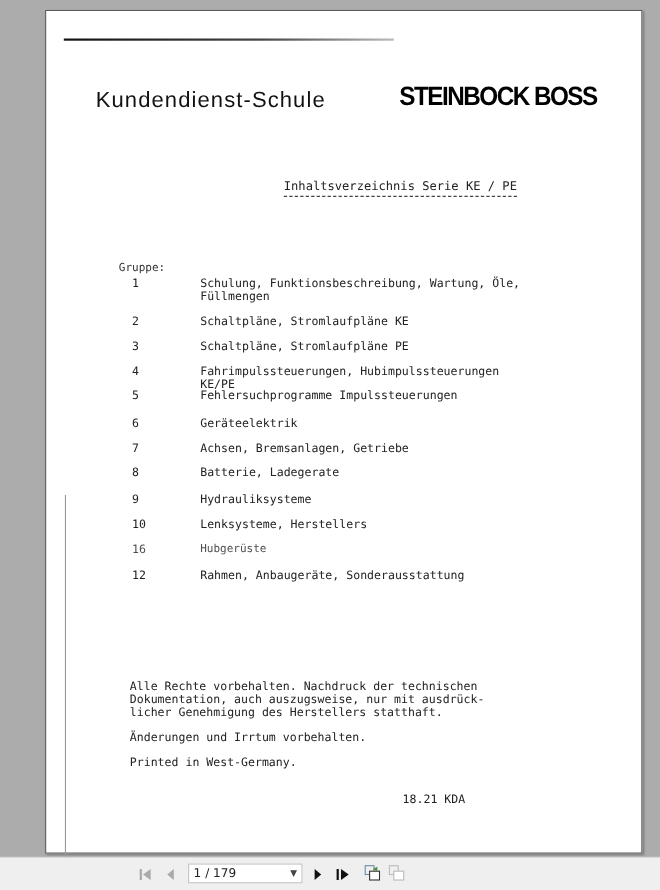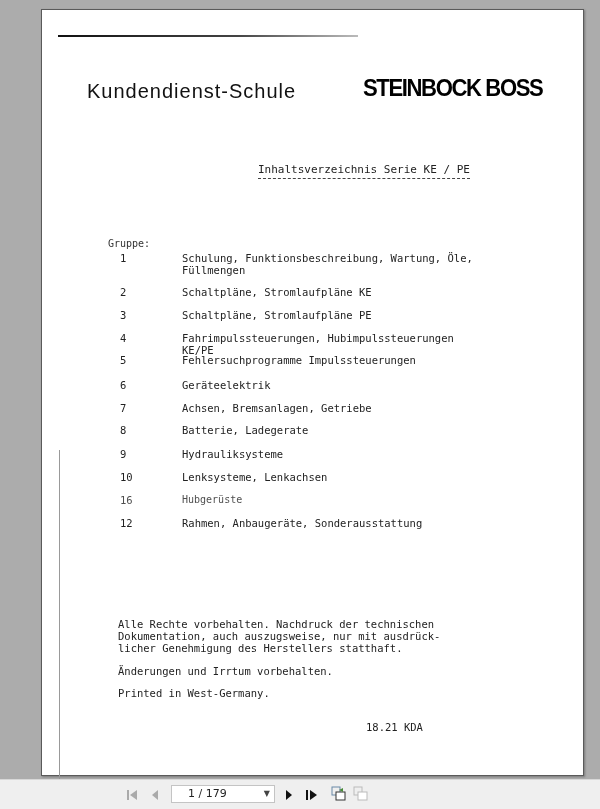--- a/index.html
+++ b/index.html
@@ -11,21 +11,21 @@
   .toc-title { position:absolute; left:180px; top:153px; font-size:11px; color:#222; border-bottom:1px dashed #444; padding-bottom:2px;margin-left:36px; }
   .group-label { position:absolute; left:66px; top:228px; font-size:10px; color:#333; }
   .entries { position:absolute; left:0; top:0; }
   .entry { position:absolute; left:0; font-size:10.5px; color:#222; line-height:12px; }
   .entry .num { position:absolute; left:78px; width:20px; text-align:left; }
   .entry .txt { position:absolute; left:140px; width:300px; white-space:pre-line; }
   .footer-text { position:absolute; left:76px; font-size:10.5px; color:#222; line-height:12px; white-space:pre-line; }
   .vmark { position:absolute; left:17px; top:440px; width:1px; height:330px; background:#999; }
   .toolbar { position:absolute; left:0; top:779px; width:600px; height:30px; background:#efefef; border-top:1px solid #d8d8d8; }
   .tb-btn { position:absolute; top:8px; height:14px; display:flex; align-items:center; justify-content:center; }
-  .page-input { position:absolute; left:171px; top:5px; width:104px; height:18px; background:#fff; border:1px solid #c4c4c4; box-sizing:border-box; font-family:"DejaVu Sans", sans-serif; font-size:11px; color:#222; padding-left:16px; line-height:16px; }
+  .page-input { position:absolute; left:171px; top:5px; width:104px; height:18px; background:#fff; border:1px solid #c4c4c4; box-sizing:border-box; font-family:"DejaVu Sans", sans-serif; font-size:11px; color:#222; padding-left:4px; line-height:16px; }
   .page-input .dd { position:absolute; right:4px; top:0; font-size:8px; color:#444; }
 </style>
 </head>
 <body>
 
 <div class="page">
   <div class="toprule"></div>
   <div class="school">Kundendienst-Schule</div>
   <div class="brand">STEINBOCK BOSS</div>
   <div class="toc-title">Inhaltsverzeichnis Serie KE / PE</div>
@@ -64,21 +64,21 @@
     <div class="entry" style="top:414px">
         <span class="num">8</span>
         <span class="txt">Batterie, Ladegerate</span>
       </div>
     <div class="entry" style="top:438px">
         <span class="num">9</span>
         <span class="txt">Hydrauliksysteme</span>
       </div>
     <div class="entry" style="top:461px">
         <span class="num">10</span>
-        <span class="txt">Lenksysteme, Lenkachsen</span>
+        <span class="txt">Lenksysteme, Herstellers</span>
       </div>
     <div class="entry" style="top:484px;opacity:0.8">
         <span class="num">16</span>
         <span class="txt" style="font-size:10px">Hubgerüste</span>
       </div>
     <div class="entry" style="top:507px">
         <span class="num">12</span>
         <span class="txt">Rahmen, Anbaugeräte, Sonderausstattung</span>
       </div>
   </div>

